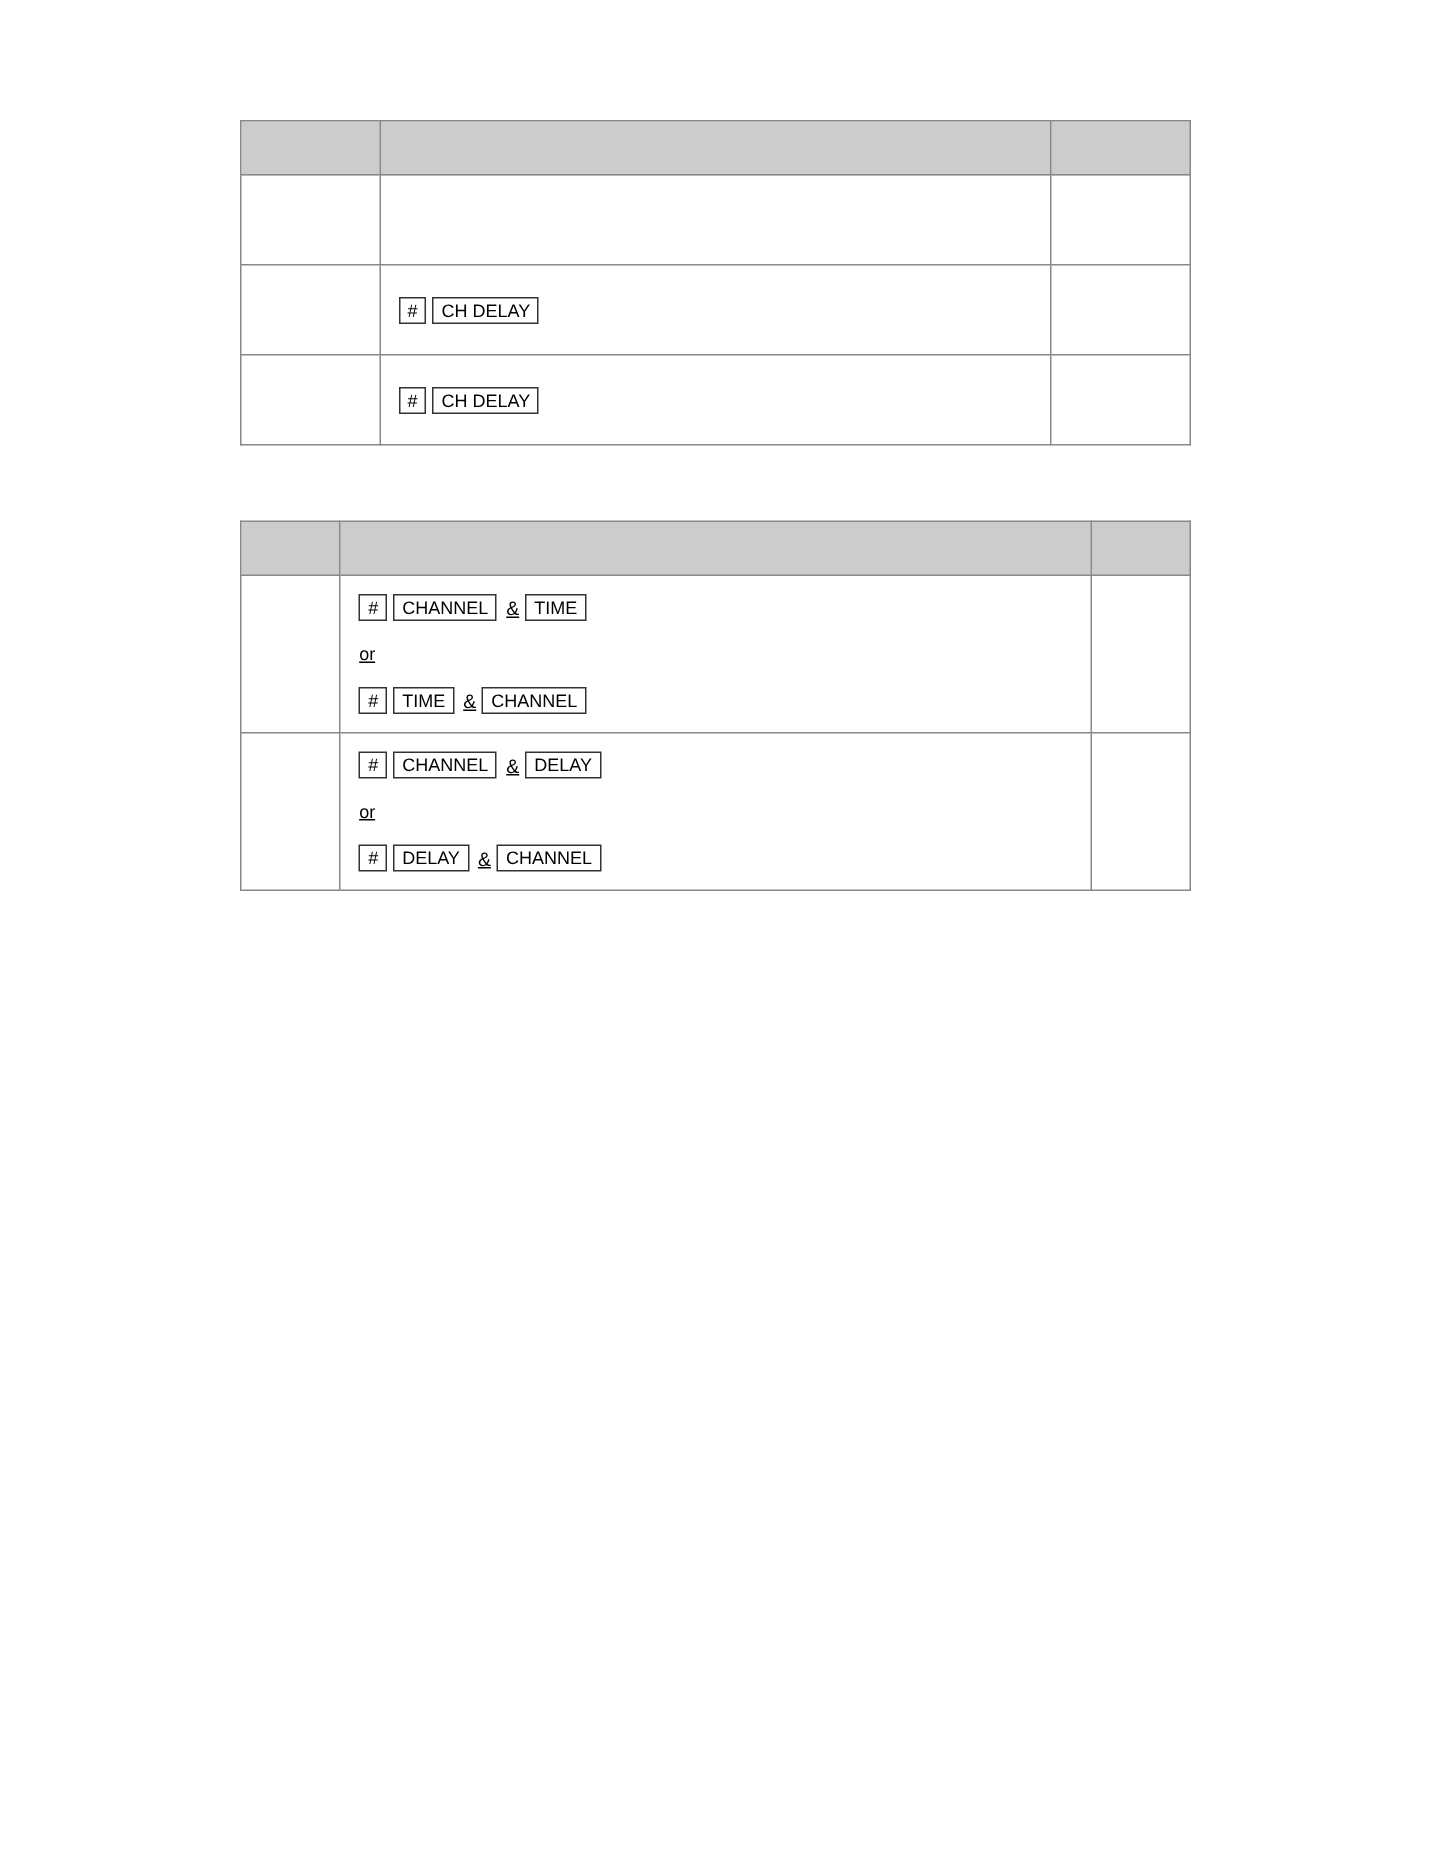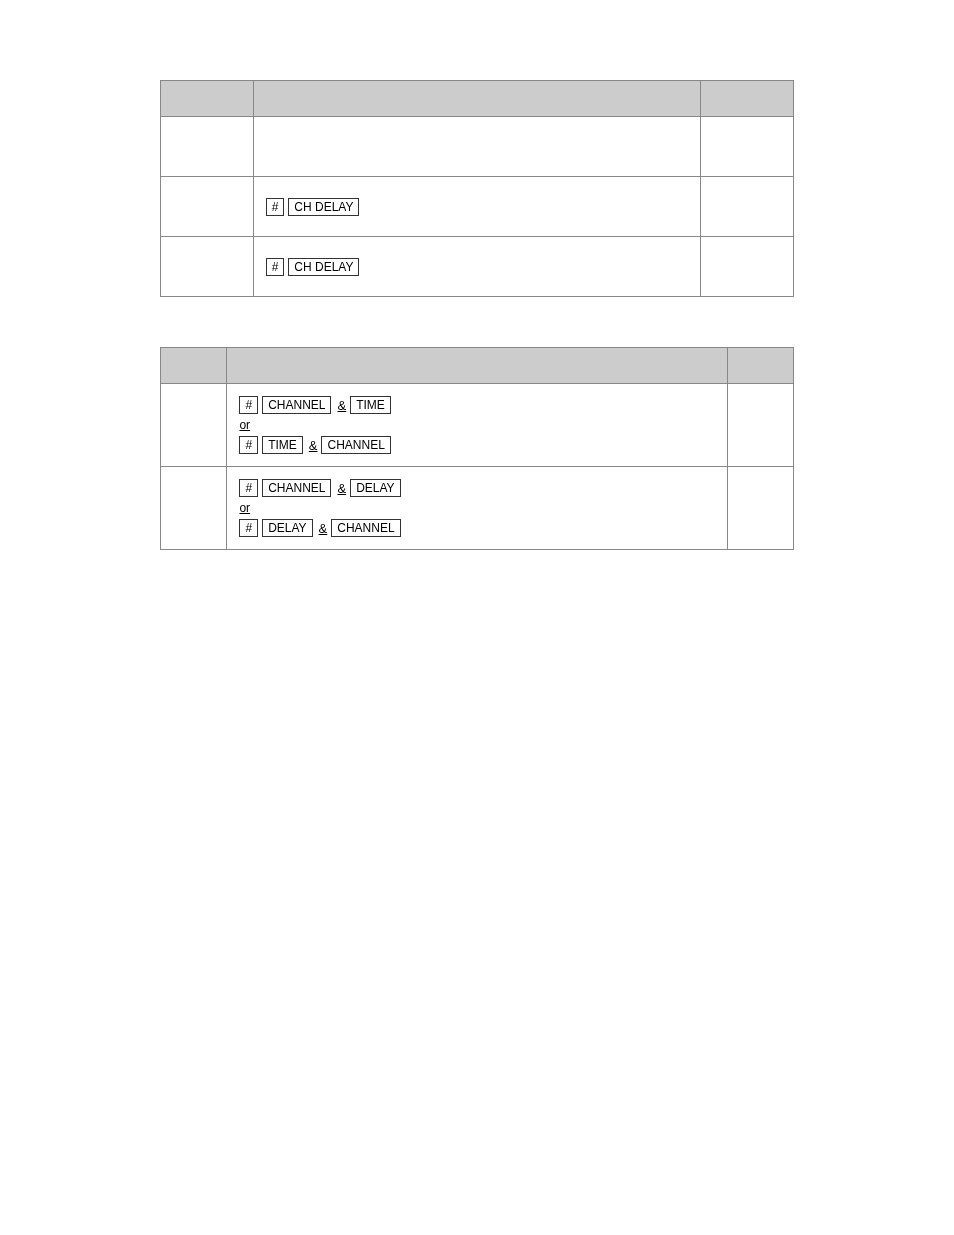--- a/index.html
+++ b/index.html
@@ -50,21 +50,21 @@
       border: 1px solid #333333;
       padding: 1px 5px;
       font-size: 12px;
       font-family: Arial, sans-serif;
       margin-right: 2px;
       background: #ffffff;
     }
 
     .or-text {
       font-size: 12px;
-      margin: 2px 0;
+      margin: 13px 0;
       text-decoration: underline;
     }
 
     .sequence-line {
       display: flex;
       align-items: center;
       flex-wrap: nowrap;
       gap: 2px;
       margin: 2px 0;
     }

